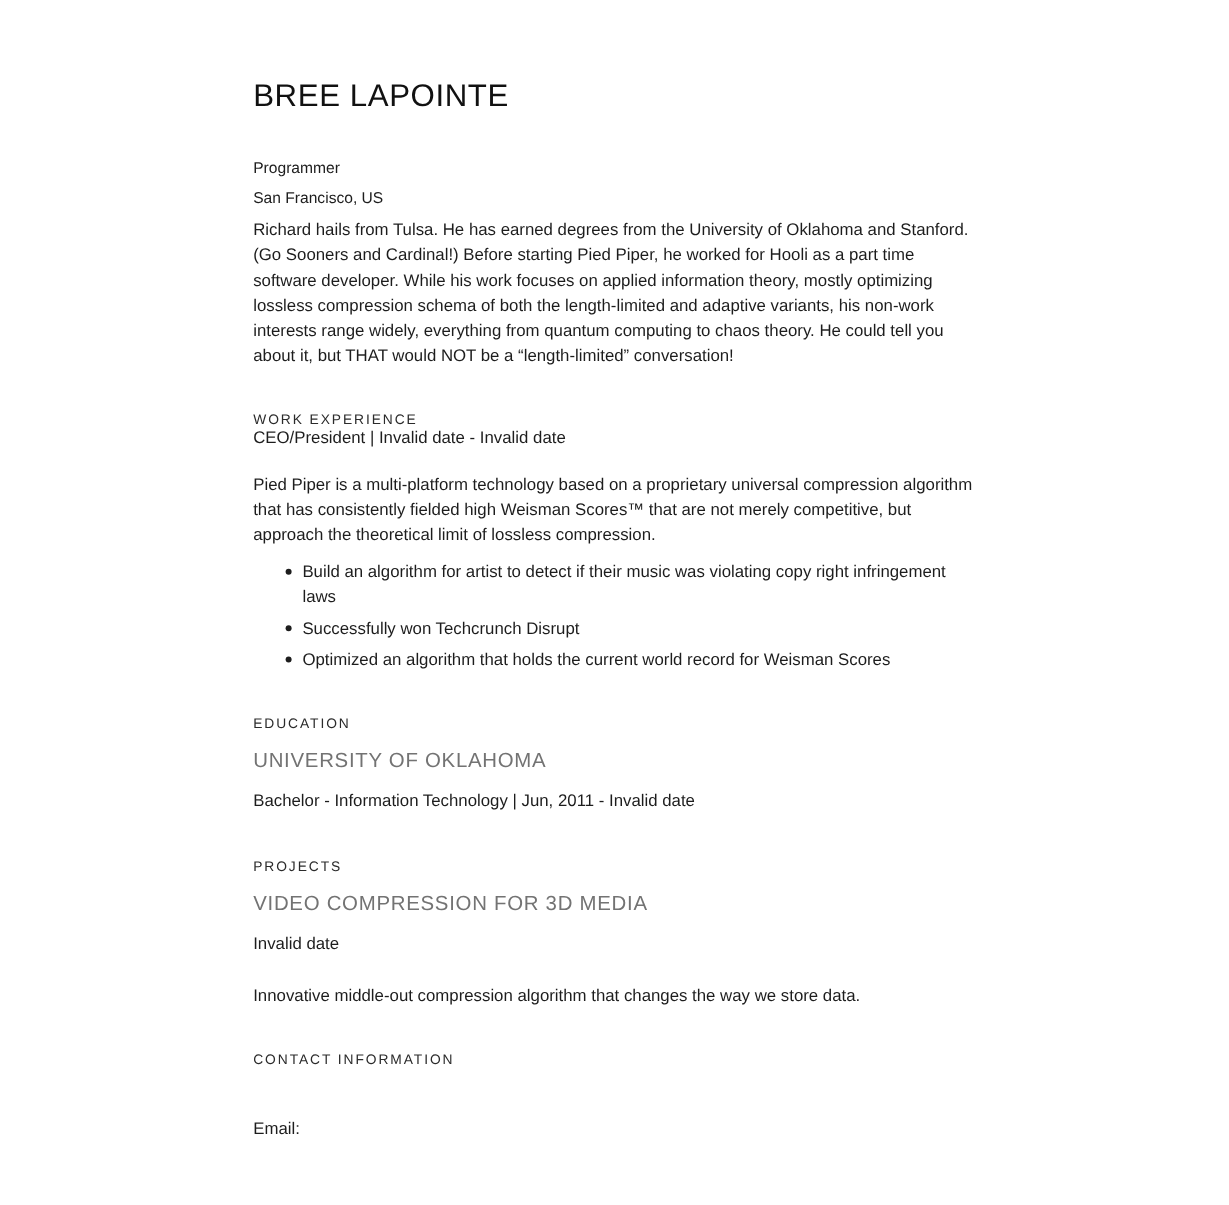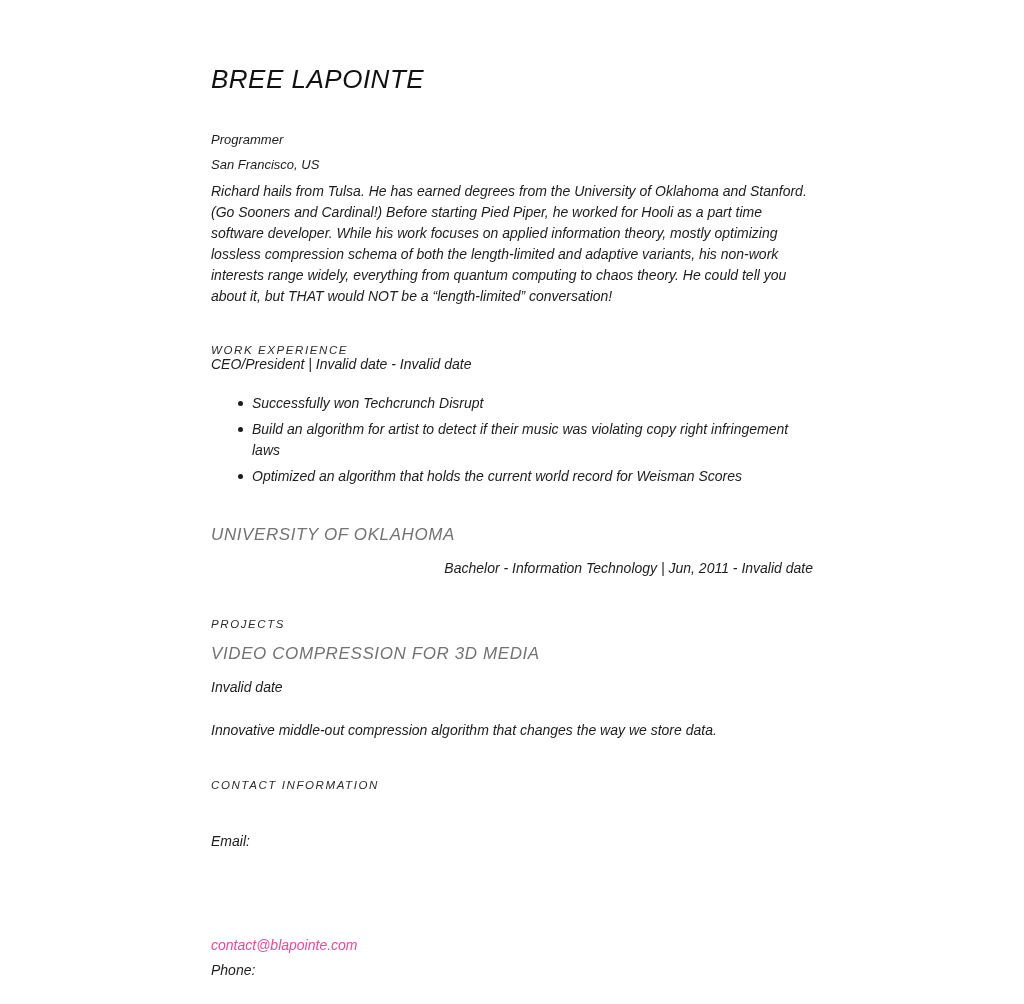--- a/index.html
+++ b/index.html
@@ -9,21 +9,20 @@
     background: #ffffff;
     font-family: "Liberation Sans", sans-serif;
     color: #1d1d1d;
     overflow: hidden;
   }
   .page {
     position: relative;
     width: 880px;
     height: 1004px;
     background: #ffffff;
-    font-style: italic;
   }
   .content {
     position: absolute;
     left: 211px;
     top: 64px;
     width: 602px;
   }
   .name {
     font-size: 26px;
     font-weight: 400;
@@ -87,21 +86,20 @@
     font-size: 17px;
     font-weight: 400;
     letter-spacing: 0.6px;
     color: #737373;
     margin-bottom: 15px;
   }
   .detail-line {
     font-size: 14px;
     color: #1d1d1d;
     margin-bottom: 42px;
-    text-align: right;
   }
   .project-date {
     font-size: 14px;
     color: #1d1d1d;
     margin-bottom: 25px;
   }
   .project-desc {
     font-size: 14px;
     line-height: 21px;
     color: #1d1d1d;
@@ -135,28 +133,30 @@
     <h1 class="name">BREE LAPOINTE</h1>
 
     <div class="role">Programmer</div>
     <div class="location">San Francisco, US</div>
 
     <p class="bio">Richard hails from Tulsa. He has earned degrees from the University of Oklahoma and Stanford. (Go Sooners and Cardinal!) Before starting Pied Piper, he worked for Hooli as a part time software developer. While his work focuses on applied information theory, mostly optimizing lossless compression schema of both the length-limited and adaptive variants, his non-work interests range widely, everything from quantum computing to chaos theory. He could tell you about it, but THAT would NOT be a “length-limited” conversation!</p>
 
     <section>
       <h2 class="section-heading">WORK EXPERIENCE</h2>
       <div class="job-title-line">CEO/President | Invalid date - Invalid date</div>
+      <p class="job-desc">Pied Piper is a multi-platform technology based on a proprietary universal compression algorithm that has consistently fielded high Weisman Scores™ that are not merely competitive, but approach the theoretical limit of lossless compression.</p>
       <ul class="bullets">
+        <li>Build an algorithm for artist to detect if their music was violating copy right infringement laws</li>
         <li>Successfully won Techcrunch Disrupt</li>
-        <li>Build an algorithm for artist to detect if their music was violating copy right infringement laws</li>
         <li>Optimized an algorithm that holds the current world record for Weisman Scores</li>
       </ul>
     </section>
 
     <section>
+      <h2 class="section-heading" style="margin-bottom:14px;">EDUCATION</h2>
       <div class="sub-title">UNIVERSITY OF OKLAHOMA</div>
       <div class="detail-line">Bachelor - Information Technology | Jun, 2011 - Invalid date</div>
     </section>
 
     <section>
       <h2 class="section-heading" style="margin-bottom:14px;">PROJECTS</h2>
       <div class="sub-title">VIDEO COMPRESSION FOR 3D MEDIA</div>
       <div class="project-date">Invalid date</div>
       <p class="project-desc">Innovative middle-out compression algorithm that changes the way we store data.</p>
     </section>

